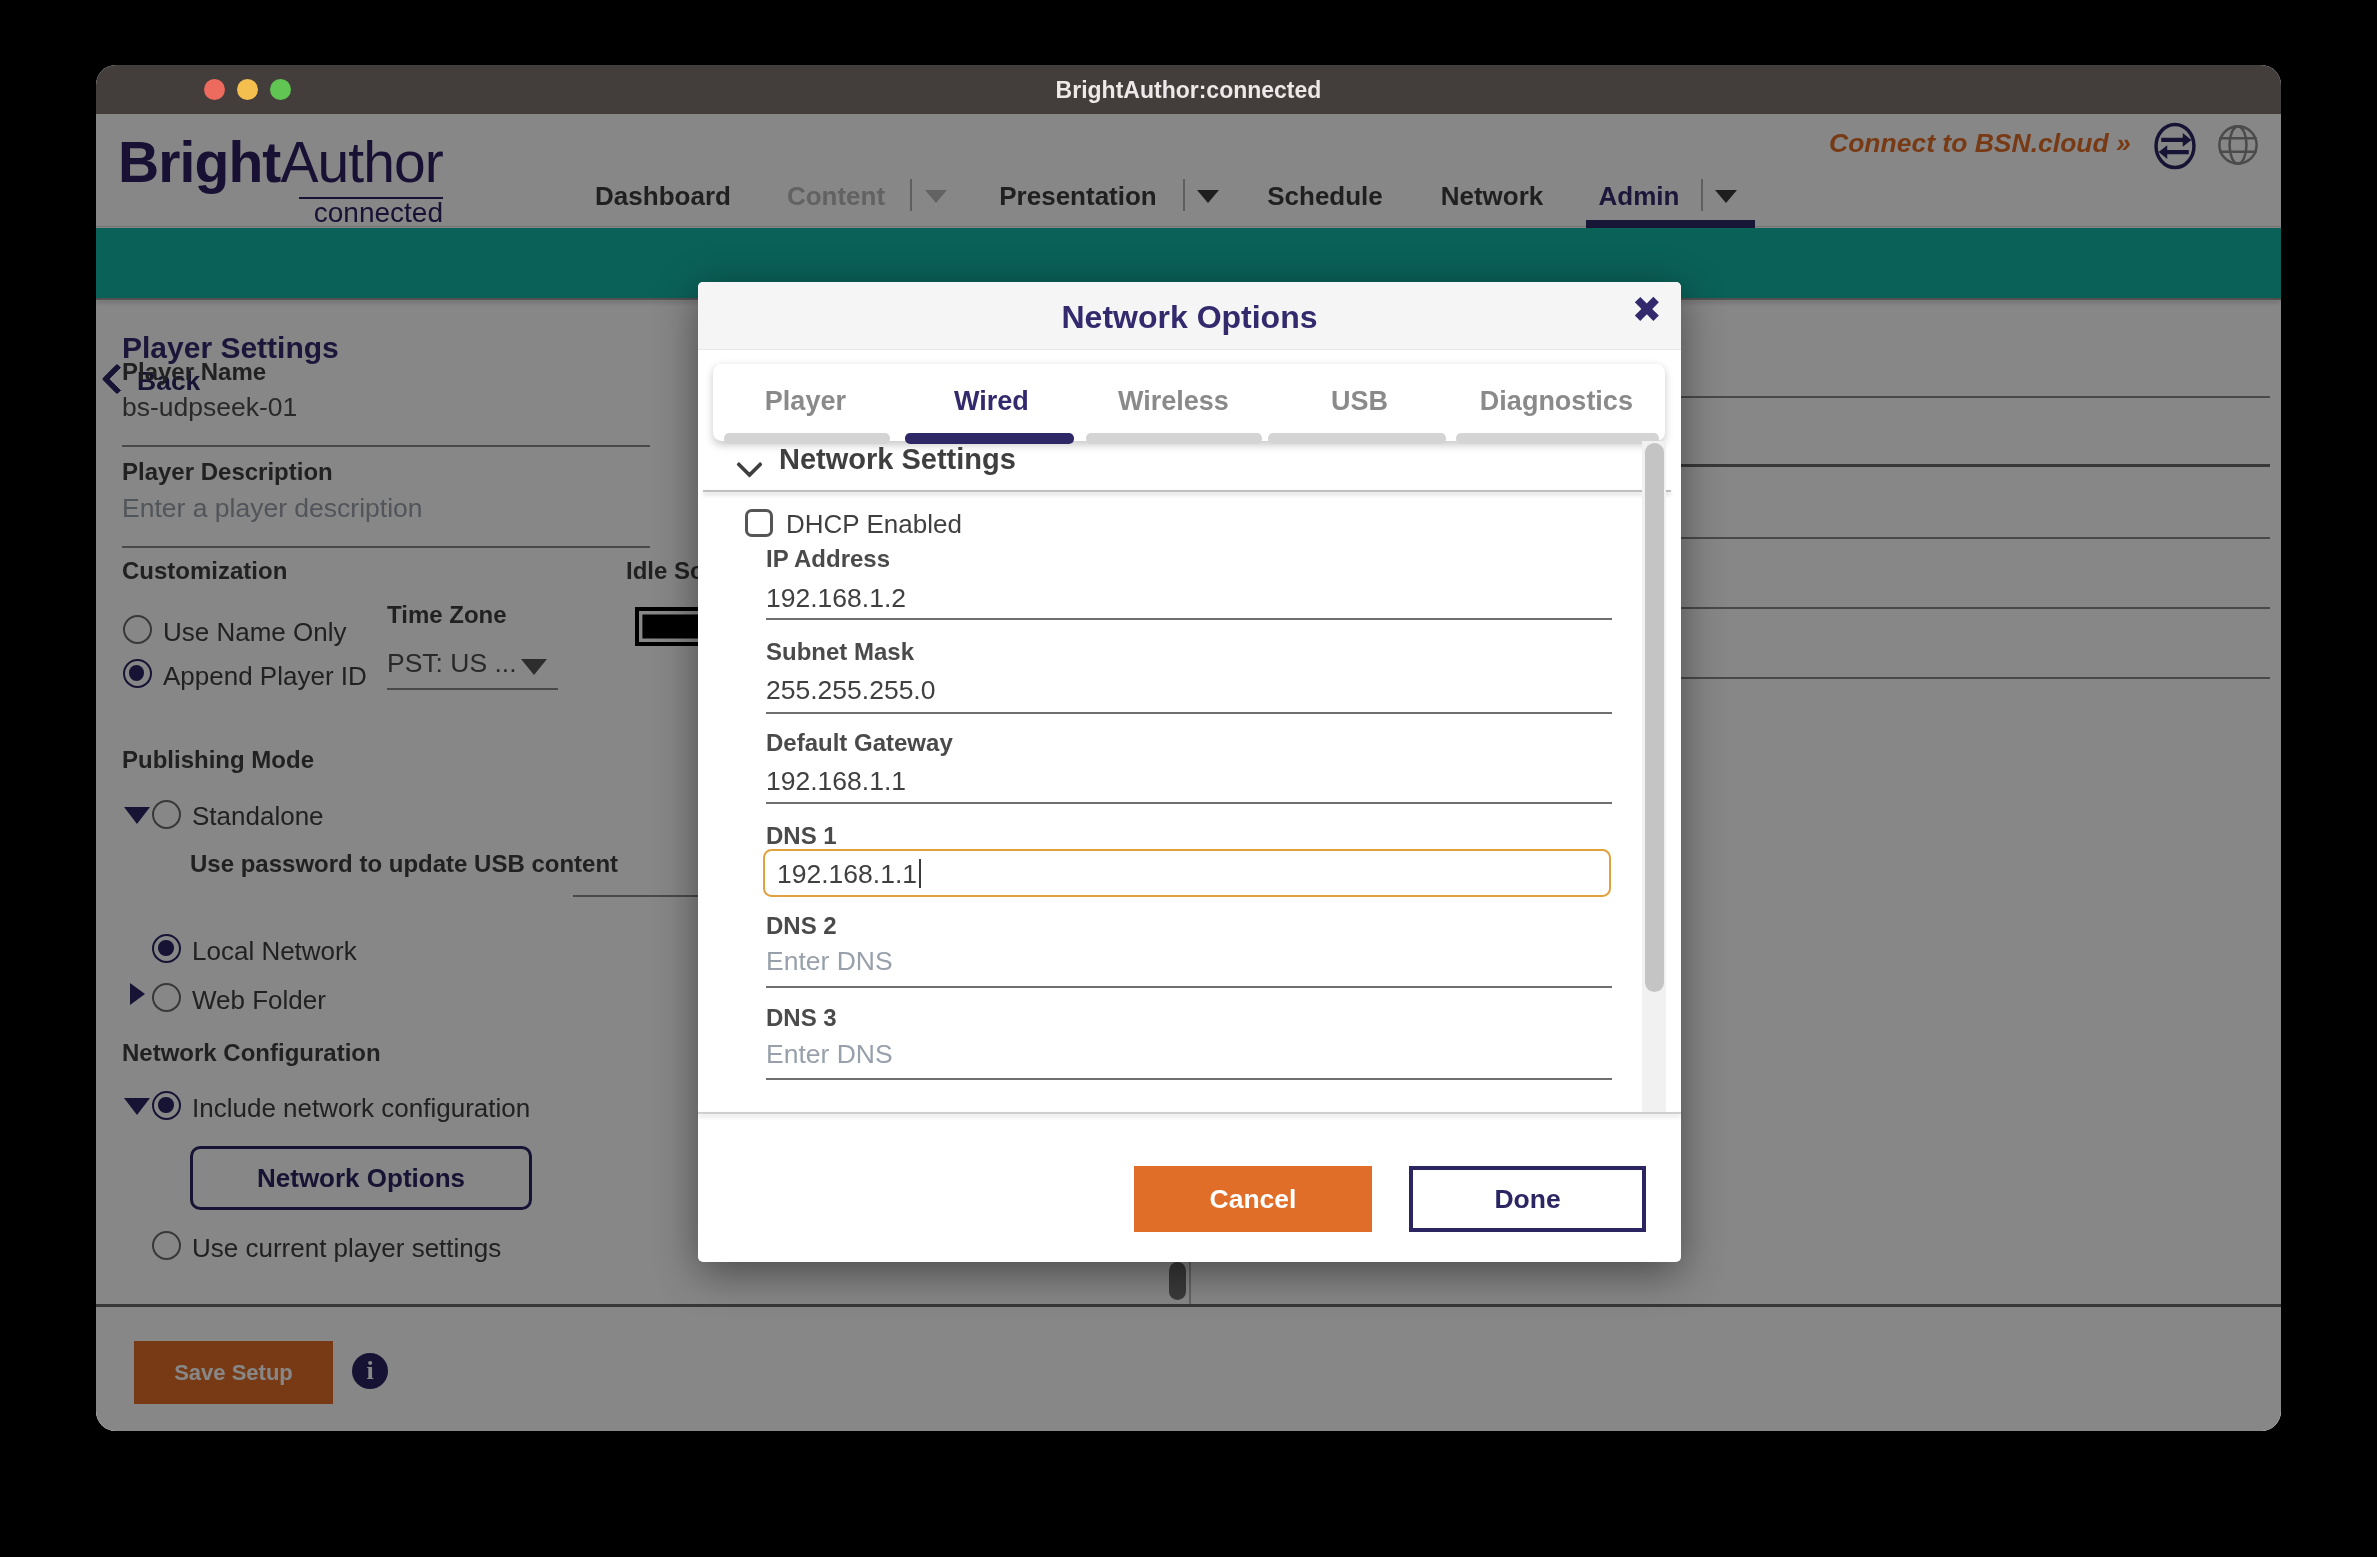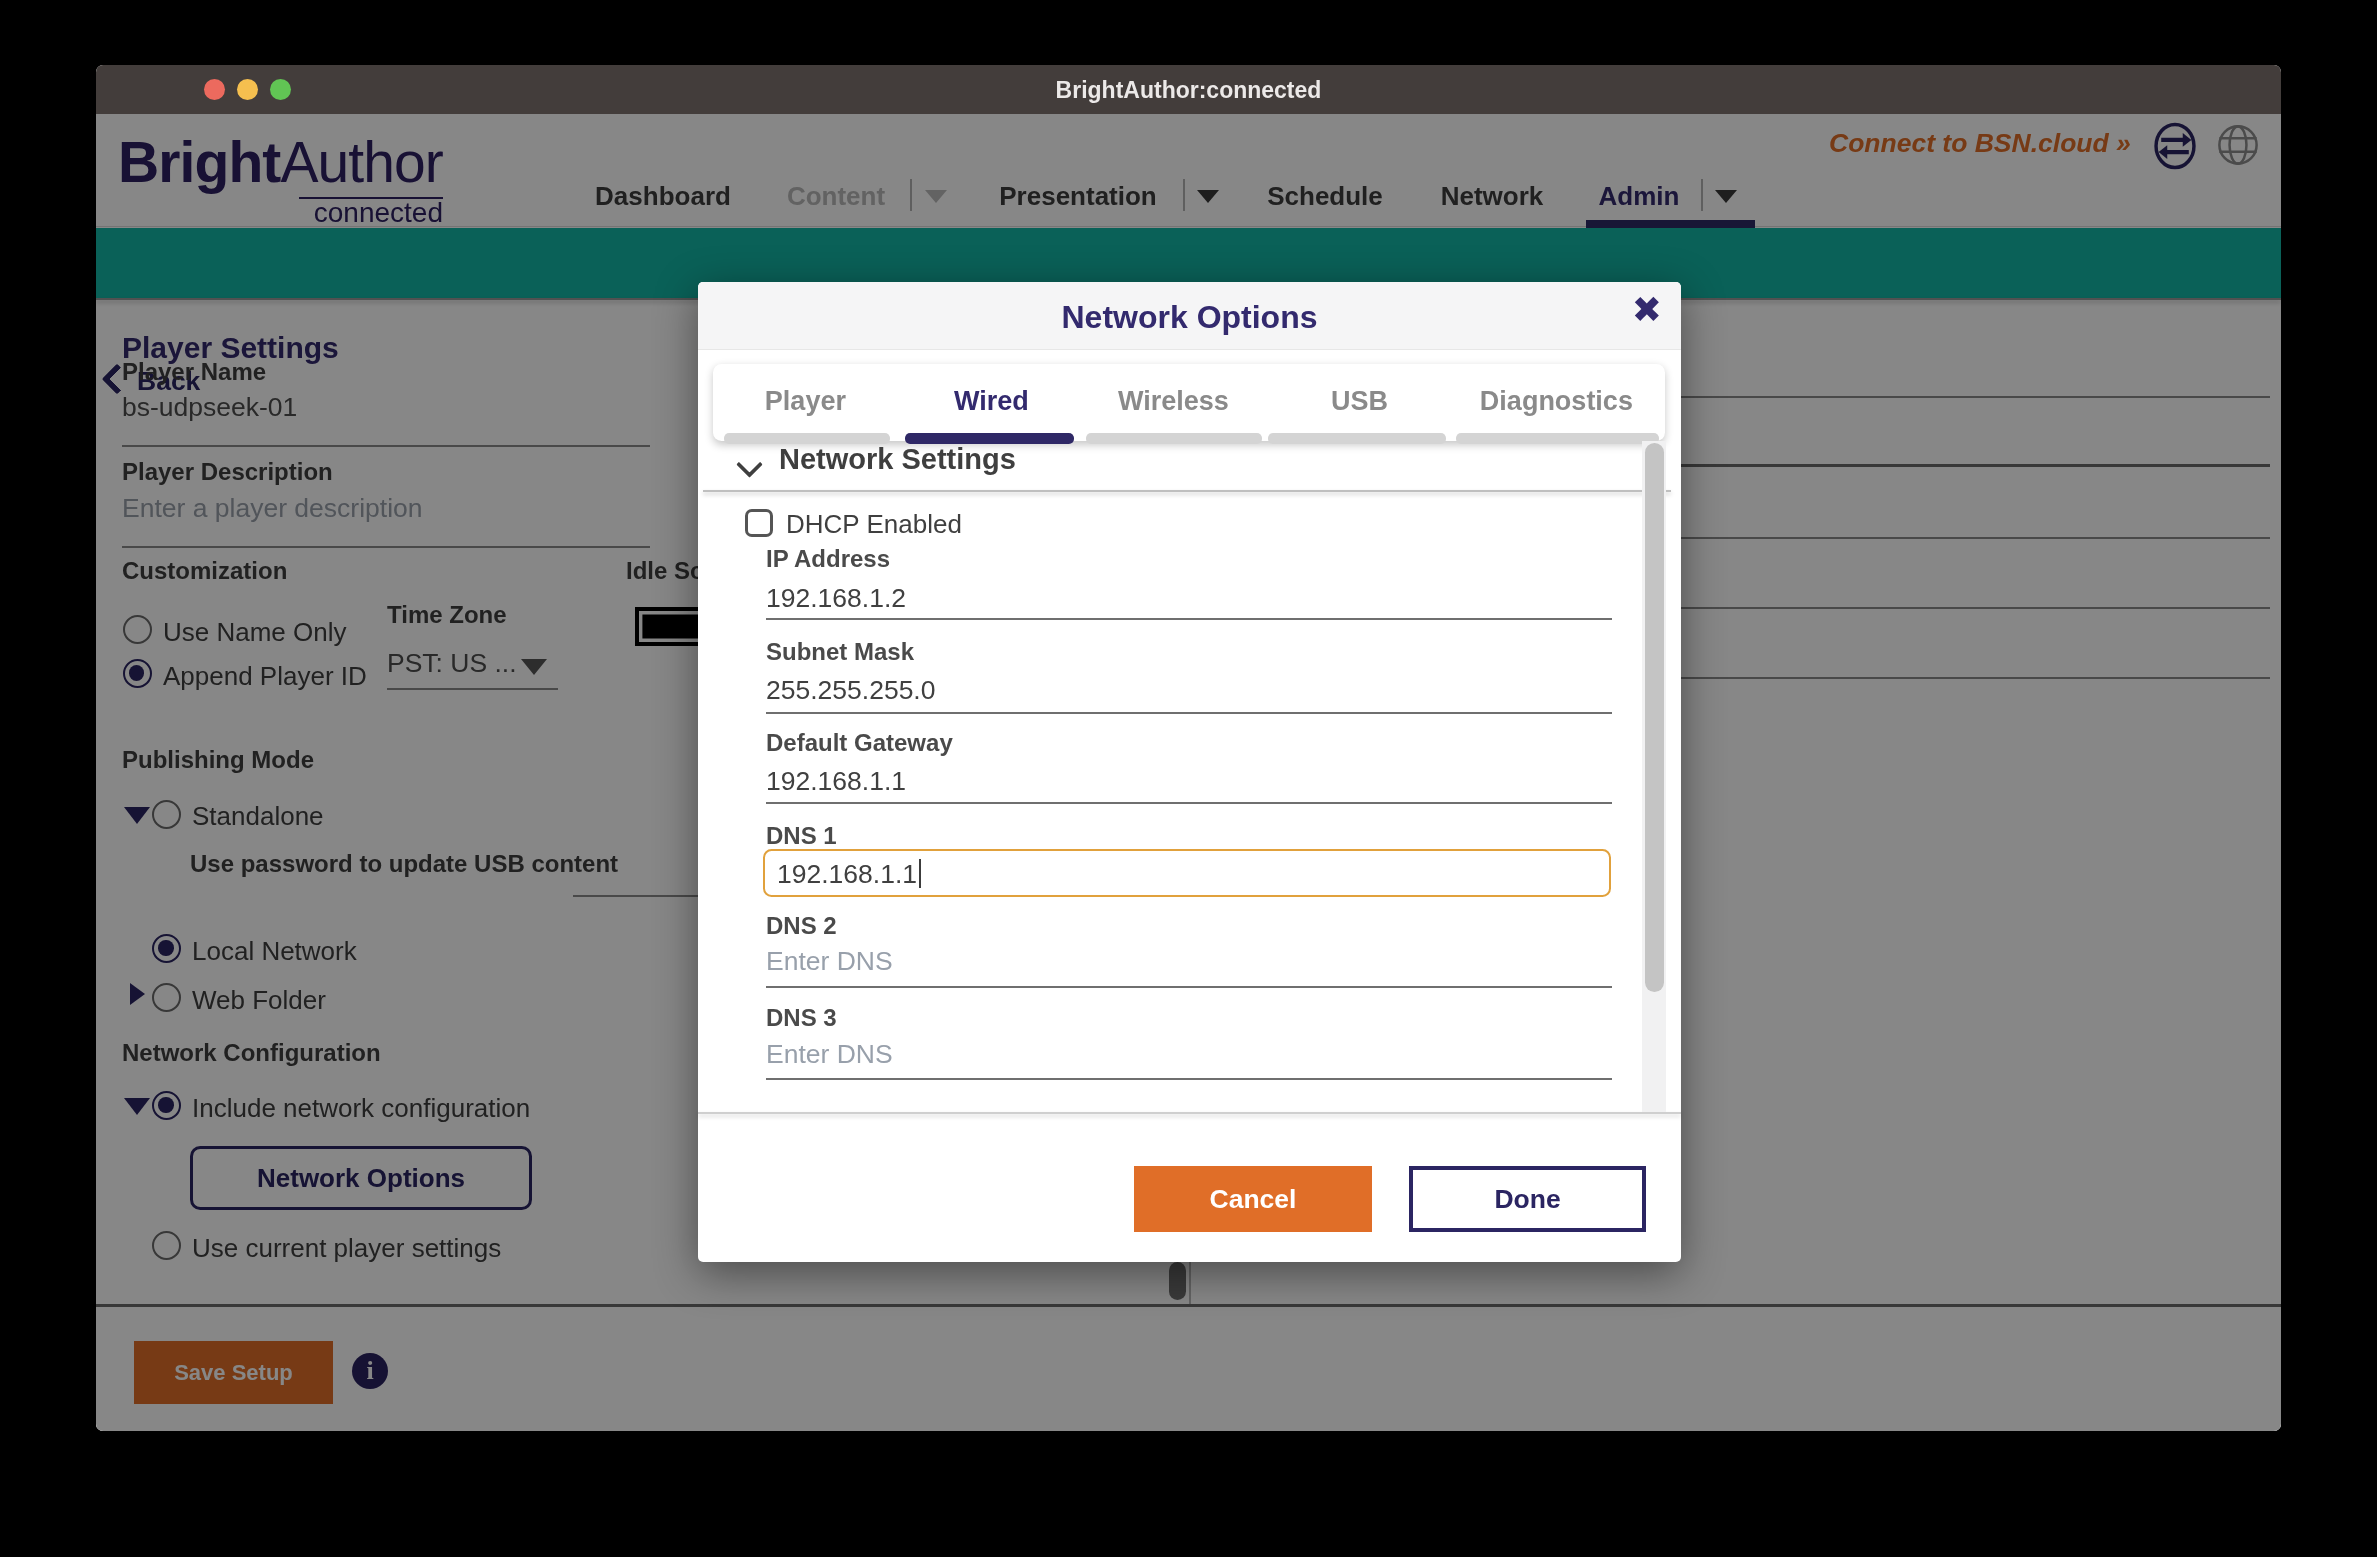--- a/index.html
+++ b/index.html
@@ -3,21 +3,21 @@
 <meta charset="utf-8">
 <style>
   * { margin:0; padding:0; box-sizing:border-box; }
   html,body { width:2377px; height:1558px; background:#000; overflow:hidden;
               font-family:"Liberation Sans","DejaVu Sans",sans-serif; }
   .abs { position:absolute; }
   .t { position:absolute; white-space:nowrap; }
 
   
   .window { position:absolute; left:96px; top:65px; width:2185px; height:1366px;
-            border-radius:7px; overflow:hidden; background:#fff; }
+            border-radius:20px; overflow:hidden; background:#fff; }
   .titlebar { position:absolute; left:0; top:0; width:100%; height:49px; background:#433d3b; }
   .tl-dot { position:absolute; top:13.7px; width:21.3px; height:21.3px; border-radius:50%; }
   .titlebar-text { position:absolute; top:12px; left:0; width:100%; text-align:center;
                    color:#ece9e8; font-size:23px; font-weight:700; }
   .content { position:absolute; left:0; top:49px; width:2185px; height:1317px; background:#fff; }
 
   
   .appbar { position:absolute; left:0; top:0; width:100%; height:113px; background:#fff;
             border-bottom:0.9px solid #dcdcdc; }
   .logo { position:absolute; left:22px; top:15.4px; }

